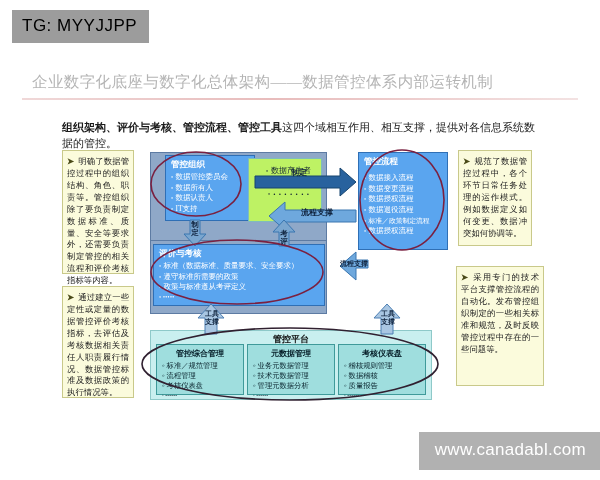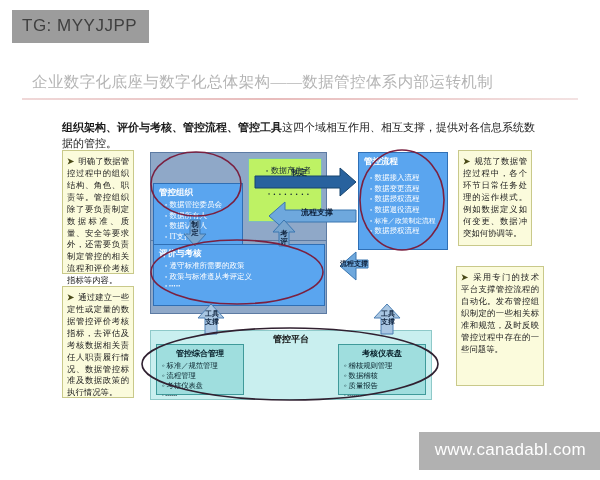--- a/index.html
+++ b/index.html
@@ -5,21 +5,21 @@
   html,body{margin:0;padding:0;}
   body{
     width:600px;height:480px;
     background:#ffffff;
     font-family:"Liberation Sans","DejaVu Sans",sans-serif;
     position:relative;overflow:hidden;
   }
   
   #tg-badge{
     position:absolute;left:12px;top:10px;
-    background:#9c9c9c;color:#404040;
+    background:#9c9c9c;color:#000000;
     font-size:17px;line-height:1;
     padding:7px 12px 9px 10px;
     letter-spacing:.5px;
     white-space:nowrap;
   }
   
   #slide-title{
     position:absolute;left:32px;top:72px;width:540px;
     font-family:"Liberation Serif","DejaVu Serif",serif;
     font-size:15.5px;color:#b4b4b4;letter-spacing:.4px;
@@ -41,21 +41,21 @@
   
   .panel-back{
     position:absolute;background:#8fa8c8;border:1px solid #5d7ba3;
   }
   .blue-box{
     position:absolute;background:#5aa5ef;border:1px solid #2f6fb5;
     color:#ffffff;
     font-family:"Liberation Serif","DejaVu Serif",serif;
   }
   .blue-box .bx-title{font-size:8.5px;font-weight:bold;padding:3px 0 1px 5px;}
-  .blue-box ul{list-style:none;margin:0;padding:0 0 0 11px;}
+  .blue-box ul{list-style:none;margin:0;padding:0 0 0 5px;}
   .blue-box li{font-size:7.5px;line-height:1.38;white-space:nowrap;}
   .blue-box li::before{content:"\25AB";margin-right:2px;font-size:7px;}
   .cyan-box{
     position:absolute;background:#bef264;border:1px solid #7fbcbc;
     color:#123;font-family:Liberation Mono, monospace;text-align:center;
   }
   .cyan-box ul{list-style:none;margin:0;padding:6px 0 0 6px;}
   .cyan-box li{font-size:8px;line-height:1.5;white-space:nowrap;}
   .cyan-box li::before{content:"\25AB";margin-right:2px;font-size:7px;}
   .note-box{
@@ -105,21 +105,21 @@
 <div id="slide-title">企业数字化底座与数字化总体架构——数据管控体系内部运转机制</div>
 <div id="title-rule"></div>
 
 <div id="intro"><b>组织架构、评价与考核、管控流程、管控工具</b><span>这四个域相互作用、相互支撑，提供对各信息系统数据的管控。</span></div>
 
 <div id="diagram">
 
   <div class="panel-back" style="left:150px;top:4px;width:175px;height:88px;"></div>
   <div class="panel-back" style="left:150px;top:92px;width:175px;height:72px;"></div>
 
-  <div class="blue-box" style="left:153px;top:7px;width:88px;height:64px;margin-top:28px;">
+  <div class="blue-box" style="left:165px;top:7px;width:88px;height:64px;">
     <div class="bx-title">管控组织</div>
     <ul>
       <li>数据管控委员会</li>
       <li>数据所有人</li>
       <li>数据认责人</li>
       <li>IT支持</li>
     </ul>
   </div>
 
   <div class="cyan-box" style="left:248px;top:10px;width:72px;height:62px;">
@@ -138,35 +138,45 @@
       <li>数据授权流程</li>
       <li>数据退役流程</li>
       <li style="font-size:6.8px;">标准／政策制定流程</li>
       <li>数据授权流程</li>
     </ul>
   </div>
 
   <div class="blue-box" style="left:153px;top:96px;width:170px;height:60px;">
     <div class="bx-title">评价与考核</div>
     <ul>
+      <li>标准（数据标准、质量要求、安全要求）</li>
       <li>遵守标准所需要的政策</li>
       <li>政策与标准遵从考评定义</li>
       <li style="font-size:5.5px;letter-spacing:-.5px;">• • • • •</li>
     </ul>
   </div>
 
   <div class="plat-wrap" style="left:150px;top:182px;width:280px;height:68px;">
     <div class="plat-title" style="top:2px;">管控平台</div>
   </div>
   <div class="plat-card" style="left:156px;top:196px;width:86px;height:49px;">
     <div class="pc-title">管控综合管理</div>
     <ul>
       <li>标准／规范管理</li>
       <li>流程管理</li>
       <li>考核仪表盘</li>
+      <li style="font-size:5px;letter-spacing:-.5px;">• • • • • •</li>
+    </ul>
+  </div>
+  <div class="plat-card" style="left:247px;top:196px;width:86px;height:49px;">
+    <div class="pc-title">元数据管理</div>
+    <ul>
+      <li>业务元数据管理</li>
+      <li>技术元数据管理</li>
+      <li>管理元数据分析</li>
       <li style="font-size:5px;letter-spacing:-.5px;">• • • • • •</li>
     </ul>
   </div>
   <div class="plat-card" style="left:338px;top:196px;width:86px;height:49px;">
     <div class="pc-title">考核仪表盘</div>
     <ul>
       <li>稽核规则管理</li>
       <li>数据稽核</li>
       <li>质量报告</li>
       <li style="font-size:5px;letter-spacing:-.5px;">• • • • • •</li>

